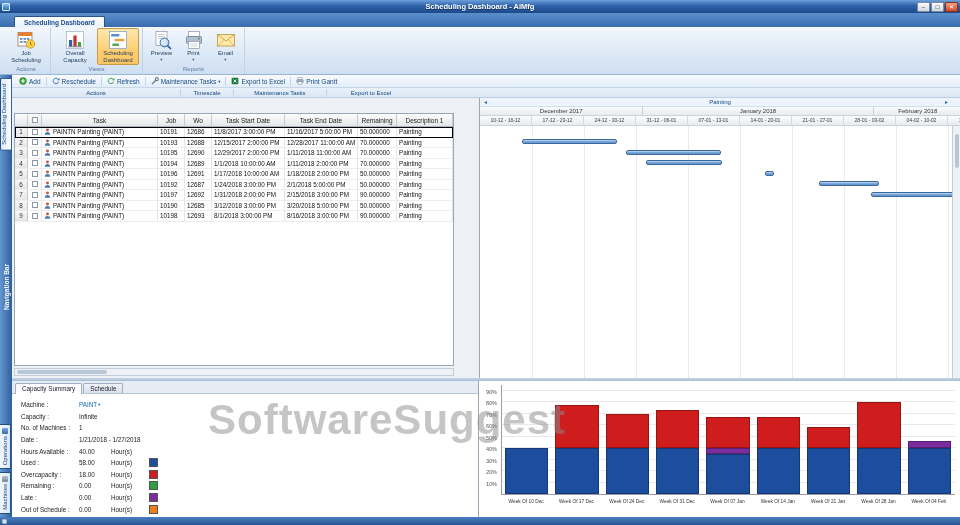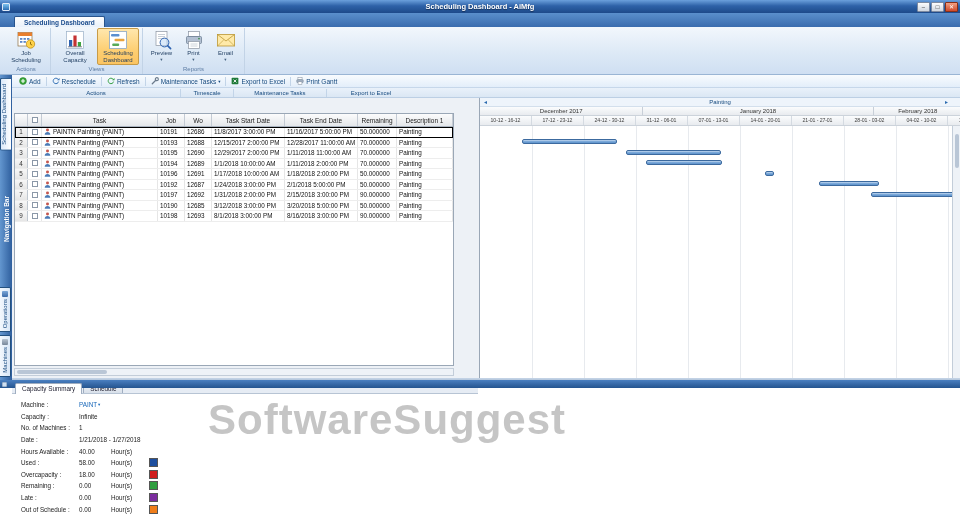--- a/index.html
+++ b/index.html
@@ -1,17 +1,17 @@
 <!DOCTYPE html>
 <html><head>
 <meta charset="utf-8">
 <style>
 *{margin:0;padding:0;box-sizing:border-box}
 html,body{width:960px;height:525px;overflow:hidden;font-family:"Liberation Sans","DejaVu Sans",sans-serif;background:#fff}
-.app{position:relative;width:960px;height:388px;display:flex;flex-direction:column;background:#fef9c3}
+.app{position:relative;width:960px;height:525px;display:flex;flex-direction:column;background:#fef9c3}
 .titlebar{height:13px;flex:none;background:linear-gradient(#6ba0dc,#2e62a8 45%,#1d4a8a);display:flex;align-items:center;padding:0 2px;position:relative}
 .app-icon{width:8px;height:8px;background:linear-gradient(#7ec3f0,#2c6fb4);border:1px solid #dfeaf8;border-radius:1px;z-index:2}
 .title-text{position:absolute;left:0;right:0;text-align:center;color:#fff;font-size:7.5px;font-weight:bold;text-shadow:0 1px 1px rgba(0,0,0,.45)}
 .win-controls{margin-left:auto;display:flex;gap:1px;z-index:2}
 .wbtn{width:13px;height:10px;font-size:6px;line-height:9px;text-align:center;color:#222;background:linear-gradient(#fdfdfd,#cfd6e0);border:1px solid #7d8aa0;border-radius:1px;cursor:default}
 .wbtn.close{background:linear-gradient(#f2a083,#cf4a2a);color:#fff;border-color:#8a2f16}
 .tabstrip{height:14px;flex:none;background:linear-gradient(#5a8fcc,#3a6cae);display:flex;align-items:flex-end;padding-left:14px}
 .doctab{background:linear-gradient(#fefefe,#e9f1fa);color:#1d4e8e;font-size:6.5px;font-weight:bold;padding:2px 9px 1px;border:1px solid #27538c;border-bottom:none;border-radius:2px 2px 0 0;white-space:nowrap}
 .ribbon{height:48px;flex:none;background:linear-gradient(#f2f7fc,#dde9f6 55%,#cfdff2);border-bottom:1px solid #9ab5d4;display:flex;padding:1px 2px 0}
 .rgroup{display:flex;flex-direction:column;border-right:1px solid #c2d3e6;padding:0 3px}

